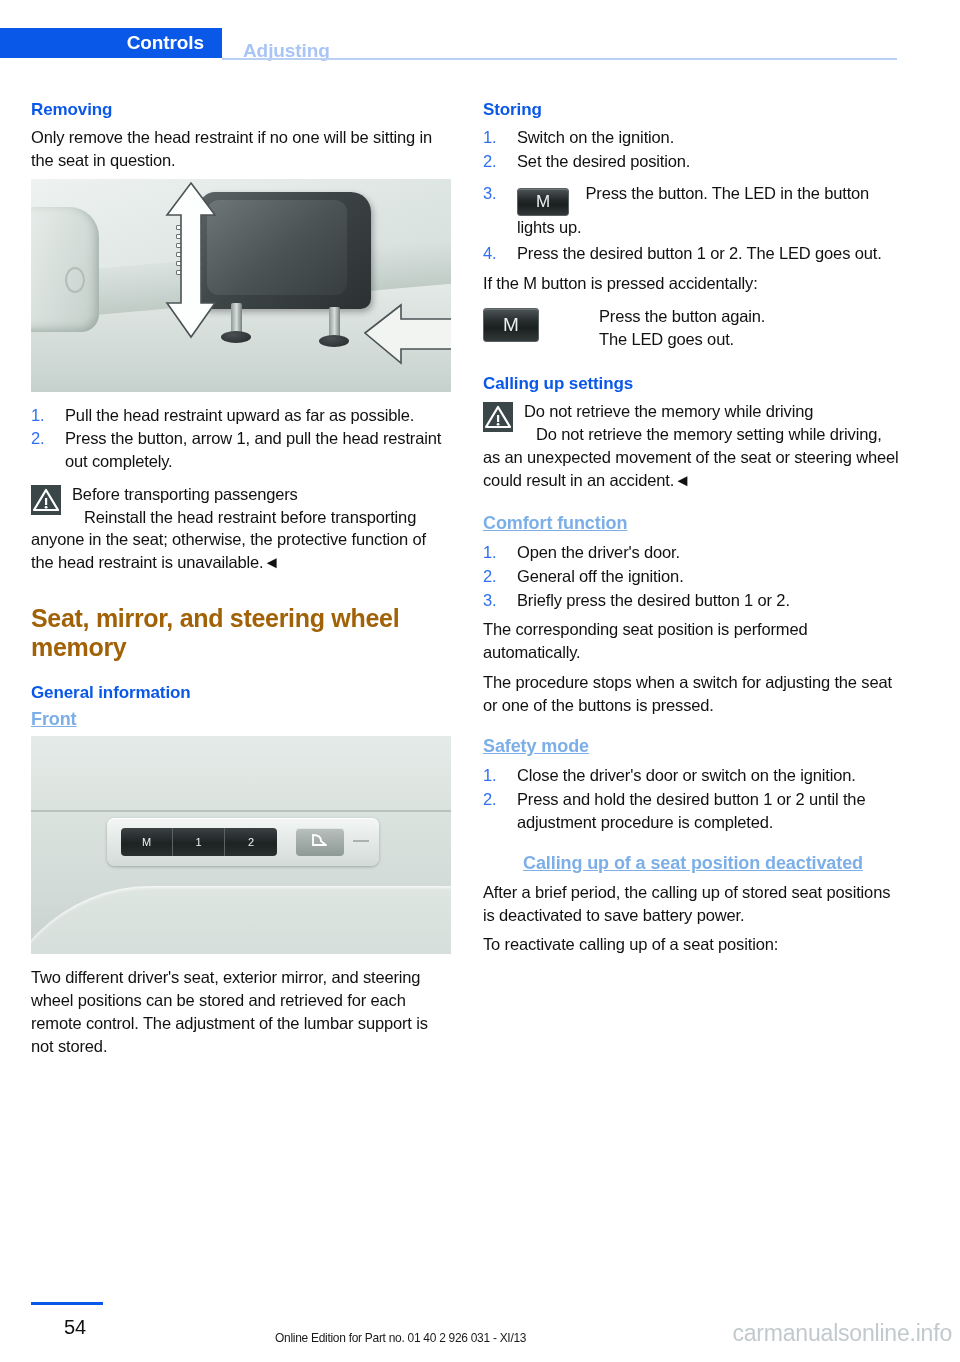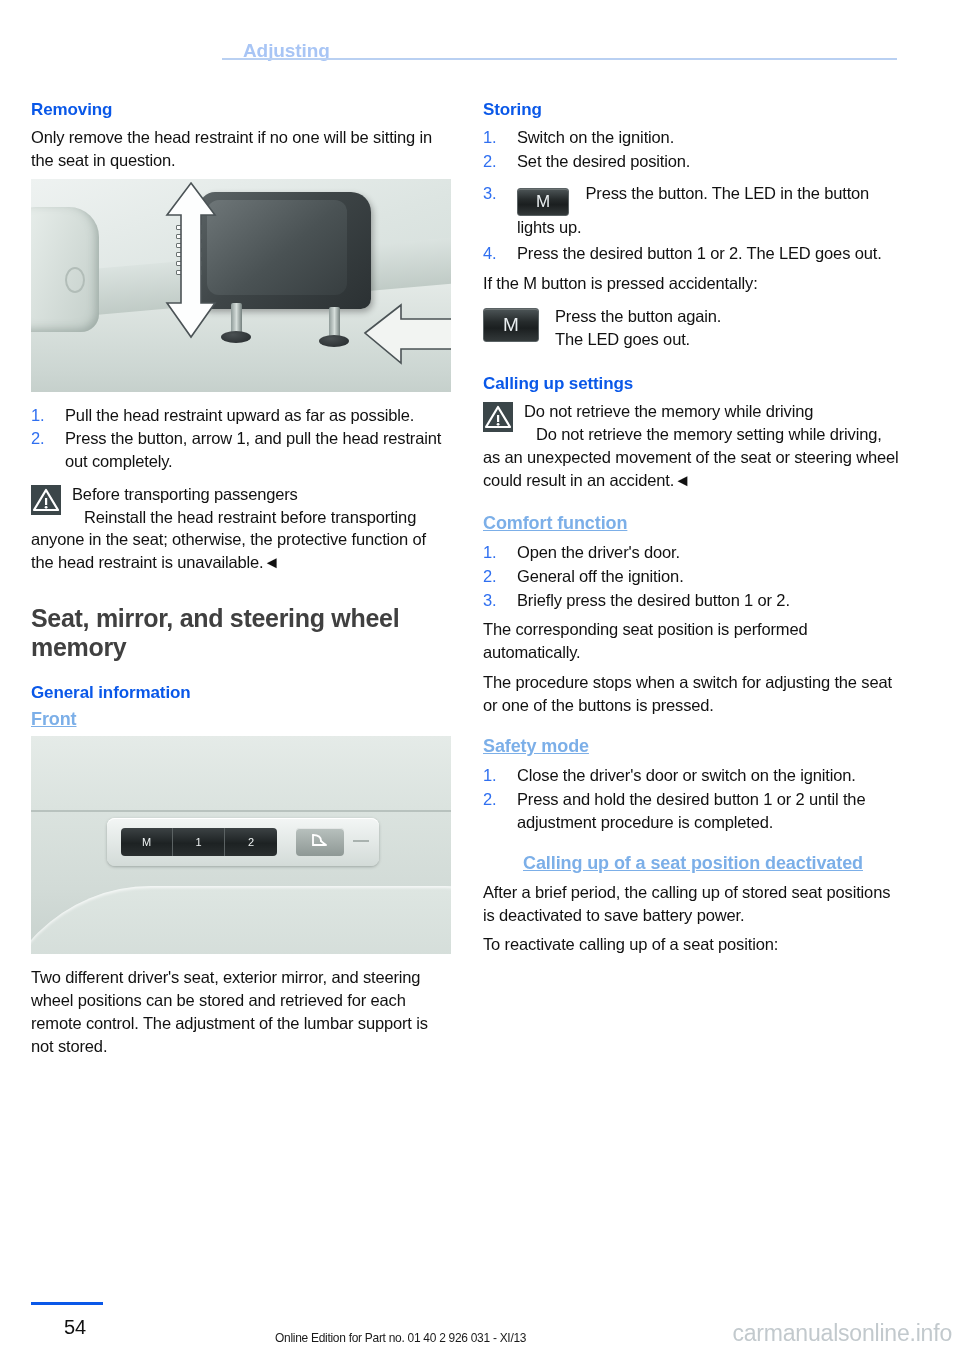--- a/index.html
+++ b/index.html
@@ -72,21 +72,21 @@
   .col {
     position: absolute;
     top: 0;
     width: 420px;
   }
   .col-left  { left: 31px; }
   .col-right { left: 483px; }
 
   
   h1.chapter {
-    color: #404040;
+    color: #a16207;
     font-size: 25px;
     font-weight: bold;
     line-height: 1.18;
     letter-spacing: -0.3px;
     margin-top: 30px;
     margin-bottom: 20px;
   }
   h2.section {
     color: #0a58e8;
     font-size: 17px;
@@ -190,21 +190,21 @@
     width: 56px;
     height: 34px;
     line-height: 32px;
     font-size: 19px;
   }
   .m-block .m-line {
     color: #111111;
     font-size: 16.5px;
     line-height: 1.38;
     letter-spacing: -0.15px;
-    margin-left: 72px;
+    margin-left: 116px;
   }
 
   
   .figure {
     width: 420px;
     position: relative;
     overflow: hidden;
     margin-bottom: 12px;
   }
   .fig-headrest { height: 213px; }
@@ -350,20 +350,23 @@
     right: 8px; top: 1320px;
     font-size: 23px;
     color: #c2c9cd;
     letter-spacing: -0.2px;
   }
 </style>
 </head>
 <body>
 
 <div class="page-header">
+  <div class="header-tab-active">
+    <span>Controls</span>
+  </div>
   <div class="header-tab-section">
     <span>Adjusting</span>
   </div>
 </div>
 <div class="header-rule"></div>
 
 <div class="columns">
 
   <div class="col col-left">
 

